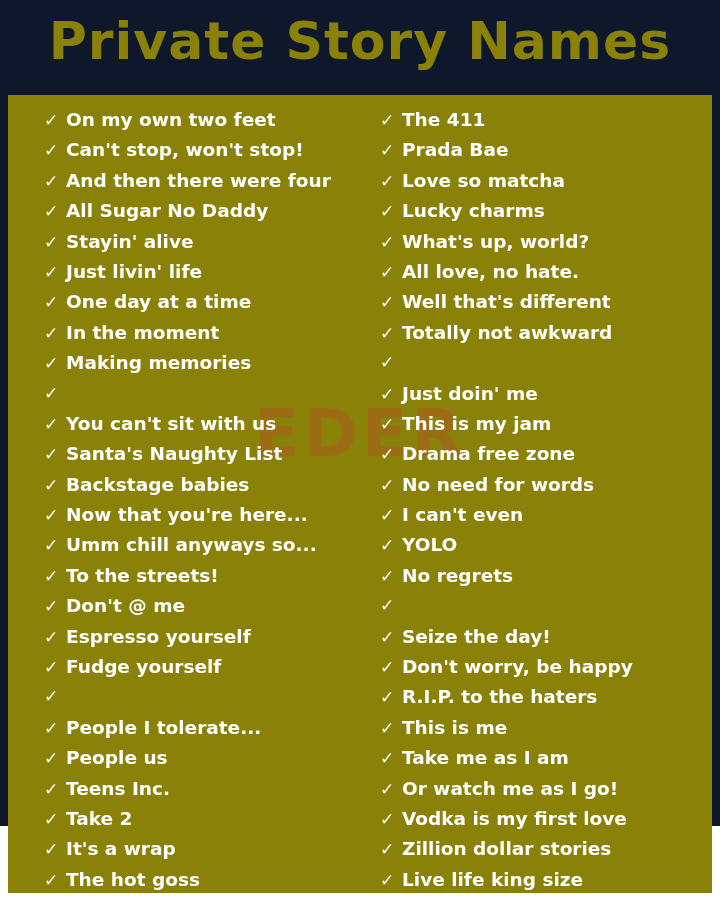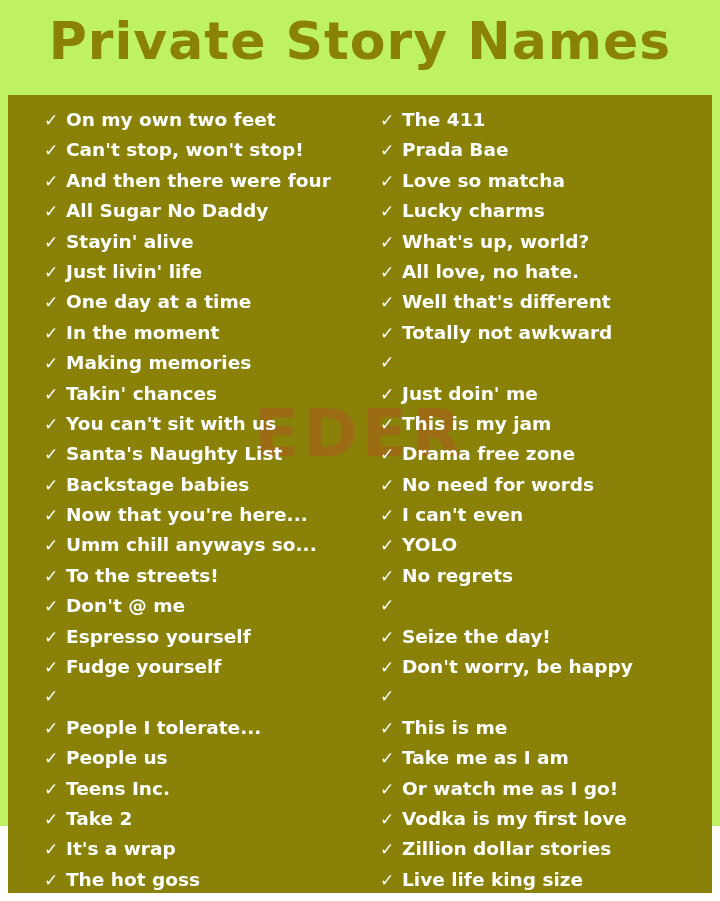--- a/index.html
+++ b/index.html
@@ -10,21 +10,21 @@
     width: 720px;
     height: 901px;
     background: #ffffff;
     font-family: "DejaVu Sans", sans-serif;
     overflow: hidden;
   }
   .page {
     position: relative;
     width: 720px;
     height: 826px;
-    background: #bef264;
+    background: #0f172a;
     box-sizing: border-box;
   }
   .title {
     position: absolute;
     top: 6px;
     left: 0;
     width: 720px;
     text-align: center;
     font-family: "DejaVu Sans", sans-serif;
     font-size: 52px;
@@ -140,21 +140,20 @@
         <div class="item">
             <span class="check">✓</span>
             <span class="item-label">In the moment</span>
           </div>
         <div class="item">
             <span class="check">✓</span>
             <span class="item-label">Making memories</span>
           </div>
         <div class="item">
             <span class="check">✓</span>
-            <span class="item-label">Takin' chances</span>
           </div>
         <div class="item">
             <span class="check">✓</span>
             <span class="item-label">You can't sit with us</span>
           </div>
         <div class="item">
             <span class="check">✓</span>
             <span class="item-label">Santa's Naughty List</span>
           </div>
         <div class="item">
@@ -284,20 +283,21 @@
         <div class="item">
             <span class="check">✓</span>
             <span class="item-label">Seize the day!</span>
           </div>
         <div class="item">
             <span class="check">✓</span>
             <span class="item-label">Don't worry, be happy</span>
           </div>
         <div class="item">
             <span class="check">✓</span>
+            <span class="item-label">R.I.P. to the haters</span>
           </div>
         <div class="item">
             <span class="check">✓</span>
             <span class="item-label">This is me</span>
           </div>
         <div class="item">
             <span class="check">✓</span>
             <span class="item-label">Take me as I am</span>
           </div>
         <div class="item">

